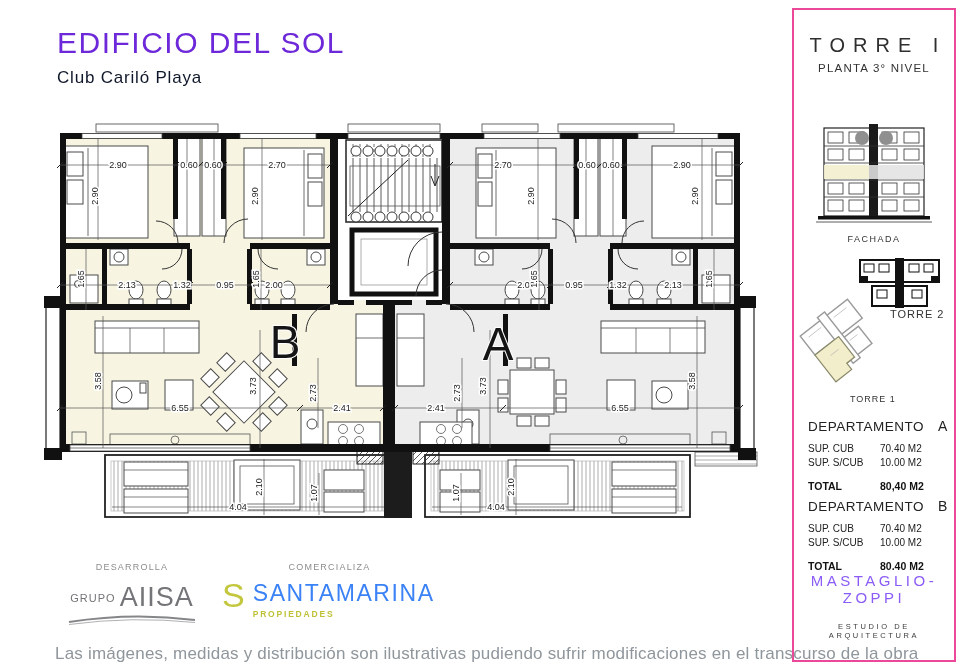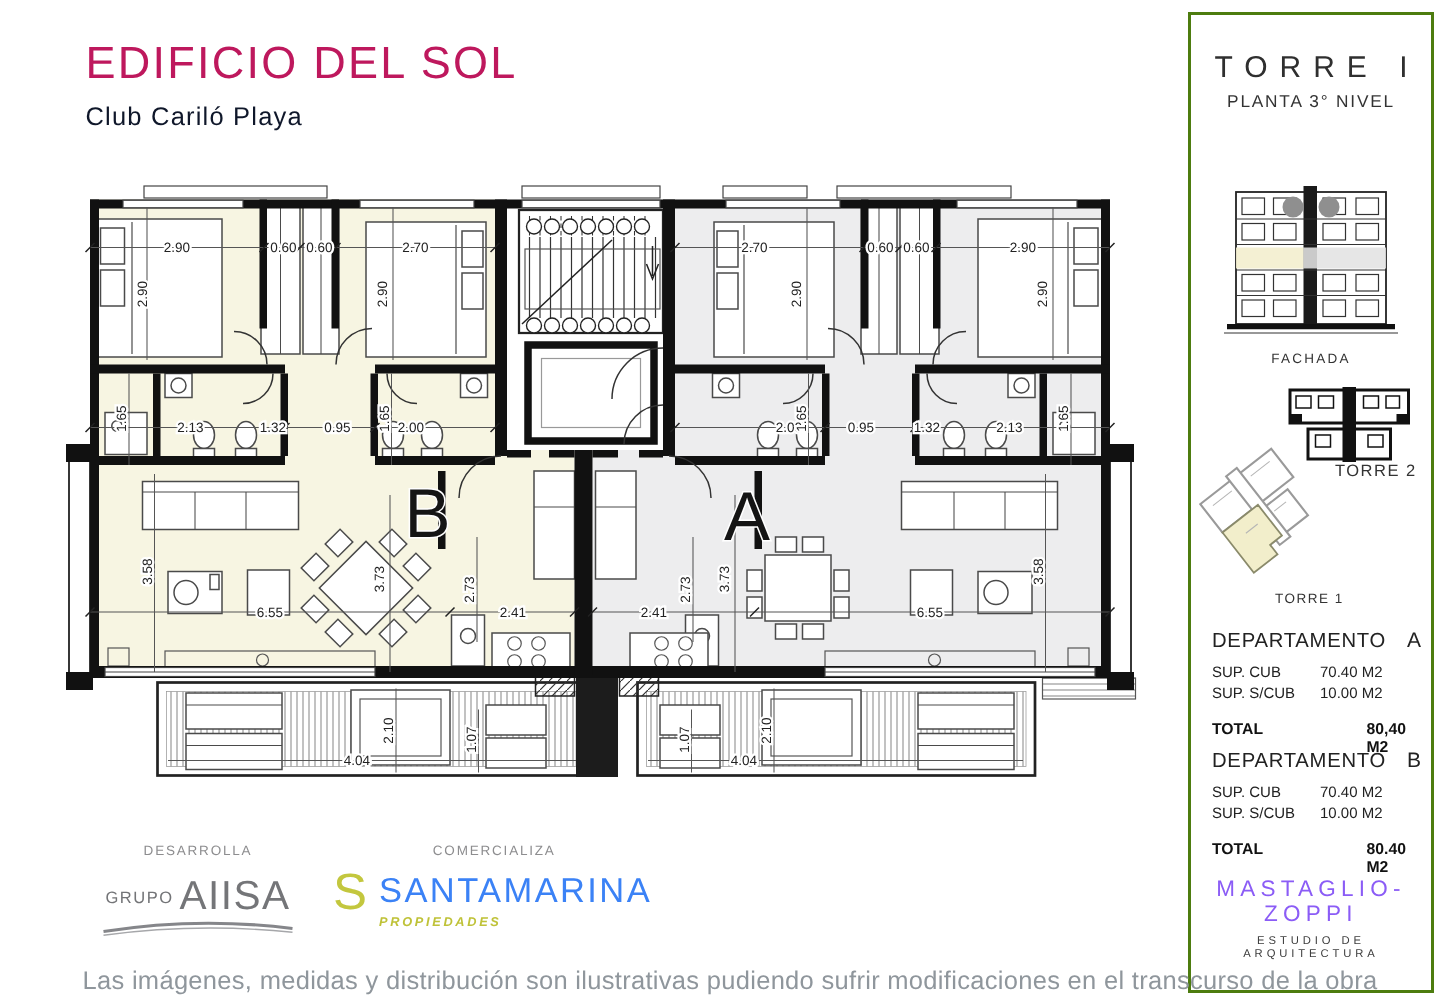--- a/index.html
+++ b/index.html
@@ -1,64 +1,64 @@
 <!DOCTYPE html>
 <html><head>
 <meta charset="utf-8">
 <style>
   html,body{margin:0;padding:0;background:#fff;}
   .page{position:relative;width:960px;height:665px;background:#ffffff;overflow:hidden;
         font-family:"Liberation Sans",sans-serif;color:#3a3a3c;}
   
   .title-block{position:absolute;left:57px;top:26px;}
-  .main-title{font-size:30px;letter-spacing:1.5px;font-weight:500;color:#be185d;}
+  .main-title{font-size:30px;letter-spacing:1.5px;font-weight:500;color:#6d28d9;}
   .sub-title{font-size:17px;letter-spacing:.8px;margin-top:8px;color:#0f172a;}
   
   .plan-wrap{position:absolute;left:12px;top:118px;width:772px;height:420px;}
   svg text{font-family:"Liberation Sans",sans-serif;}
   .dim{font-size:9px;fill:#222;text-anchor:middle;paint-order:stroke;stroke:#fff;stroke-width:3px;}
   .unit{font-size:46px;fill:#151515;text-anchor:middle;paint-order:stroke;stroke:#fff;stroke-width:2px;}
   .w{fill:#111;}
   .furn{fill:#fff;stroke:#4a4a4a;stroke-width:1;}
   .thin{fill:none;stroke:#555;stroke-width:.8;}
   .arc{fill:none;stroke:#333;stroke-width:1;}
   .dl{stroke:#555;stroke-width:.7;}
   .tk{stroke:#222;stroke-width:1;fill:none;}
   .win{fill:#fff;stroke:#444;stroke-width:.8;}
   
-  .sidebar{position:absolute;left:792px;top:8px;width:160px;height:650px;border:2px solid #4d7c0f;background:#fff;}
+  .sidebar{position:absolute;left:792px;top:8px;width:160px;height:650px;border:2px solid #ec4899;background:#fff;}
   .t-title{position:absolute;top:24px;width:100%;text-align:center;font-size:20px;letter-spacing:8px;color:#2f2f2f;text-indent:8px;}
   .t-sub{position:absolute;top:52px;width:100%;text-align:center;font-size:11.5px;letter-spacing:1.2px;color:#333;}
   .fachada-svg{position:absolute;left:22px;top:112px;}
   .fachada-label{position:absolute;top:224px;width:100%;text-align:center;font-size:9px;letter-spacing:1.5px;color:#333;}
   .torre2-svg{position:absolute;left:58px;top:244px;}
   .torre2-label{position:absolute;left:96px;top:298px;font-size:11px;letter-spacing:1px;color:#333;}
   .torre1-svg{position:absolute;left:0px;top:282px;}
   .torre1-label{position:absolute;left:56px;top:384px;font-size:9px;letter-spacing:1px;color:#333;}
   .dept{position:absolute;left:14px;width:134px;}
   .dept-a{top:408px;} .dept-b{top:488px;}
   .dept-title{font-size:13.5px;color:#222;letter-spacing:.5px;margin-bottom:8px;}
   .dept-unit{margin-left:14px;font-size:14px;}
   .dept-row{display:grid;grid-template-columns:72px 1fr;font-size:10px;color:#222;line-height:14px;}
-  .dept-total{display:grid;grid-template-columns:72px 1fr;font-size:10.5px;font-weight:bold;color:#111;margin-top:10px;gap:31px;}
+  .dept-total{display:grid;grid-template-columns:72px 1fr;font-size:10.5px;font-weight:bold;color:#111;margin-top:10px;}
   .studio{position:absolute;bottom:20px;width:100%;text-align:center;}
   .studio-name{font-size:15px;letter-spacing:3.5px;color:#8b5cf6;}
-  .studio-sub{font-size:7.5px;letter-spacing:2.6px;color:#3c3c3c;margin-top:4px;}
+  .studio-sub{font-size:7.5px;letter-spacing:2.6px;color:#3c3c3c;margin-top:16px;}
   
   .desarrolla{position:absolute;left:62px;top:562px;width:140px;text-align:center;}
   .logo-eyebrow{font-size:9px;letter-spacing:1.2px;color:#8d8d8f;}
   .grupo-line{margin-top:10px;color:#737477;white-space:nowrap;}
   .grupo-word{font-size:11px;letter-spacing:1px;vertical-align:4px;}
   .grupo-name{font-size:27px;letter-spacing:1px;margin-left:4px;color:#747578;}
   .comercializa{position:absolute;left:222px;top:562px;width:185px;}
   .comercializa .logo-eyebrow{display:block;text-align:center;padding-left:30px;}
   .sm-row{display:flex;align-items:flex-start;margin-top:8px;}
   .sm-s{font-size:34px;line-height:30px;color:#c3c73e;font-weight:400;margin-right:8px;}
   .sm-name{font-size:23px;letter-spacing:1.6px;color:#3b82f6;}
-  .sm-sub{font-size:8.5px;font-weight:bold;letter-spacing:1.8px;color:#bfc238;margin-top:2px;font-style:italic;}
+  .sm-sub{font-size:8.5px;font-weight:bold;letter-spacing:1.8px;color:#bfc238;margin-top:2px;}
   .disclaimer{position:absolute;left:55px;top:644px;font-size:17px;color:#8f969c;letter-spacing:.2px;}
 </style>
 </head>
 <body>
 
 <div class="page">
 
   <div class="title-block">
     <div class="main-title">EDIFICIO DEL SOL</div>
     <div class="sub-title">Club Cariló Playa</div>

